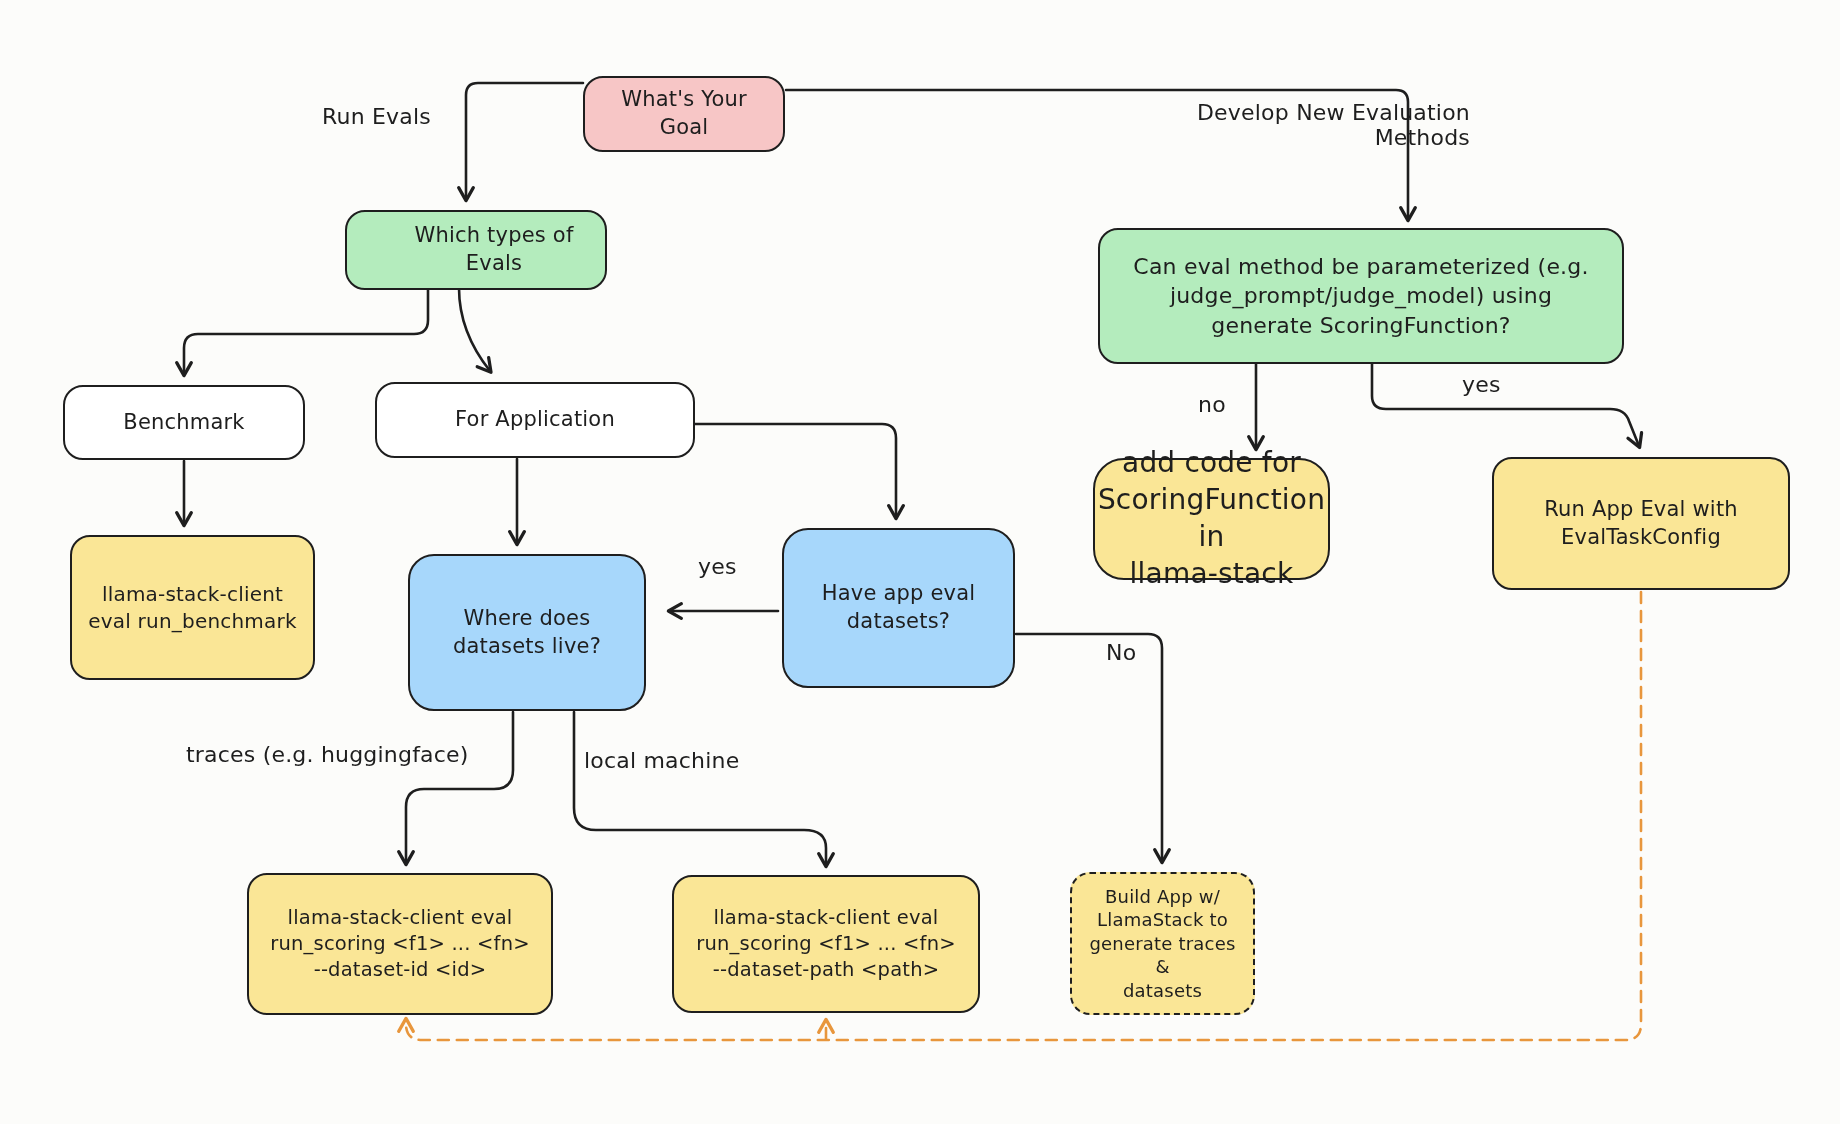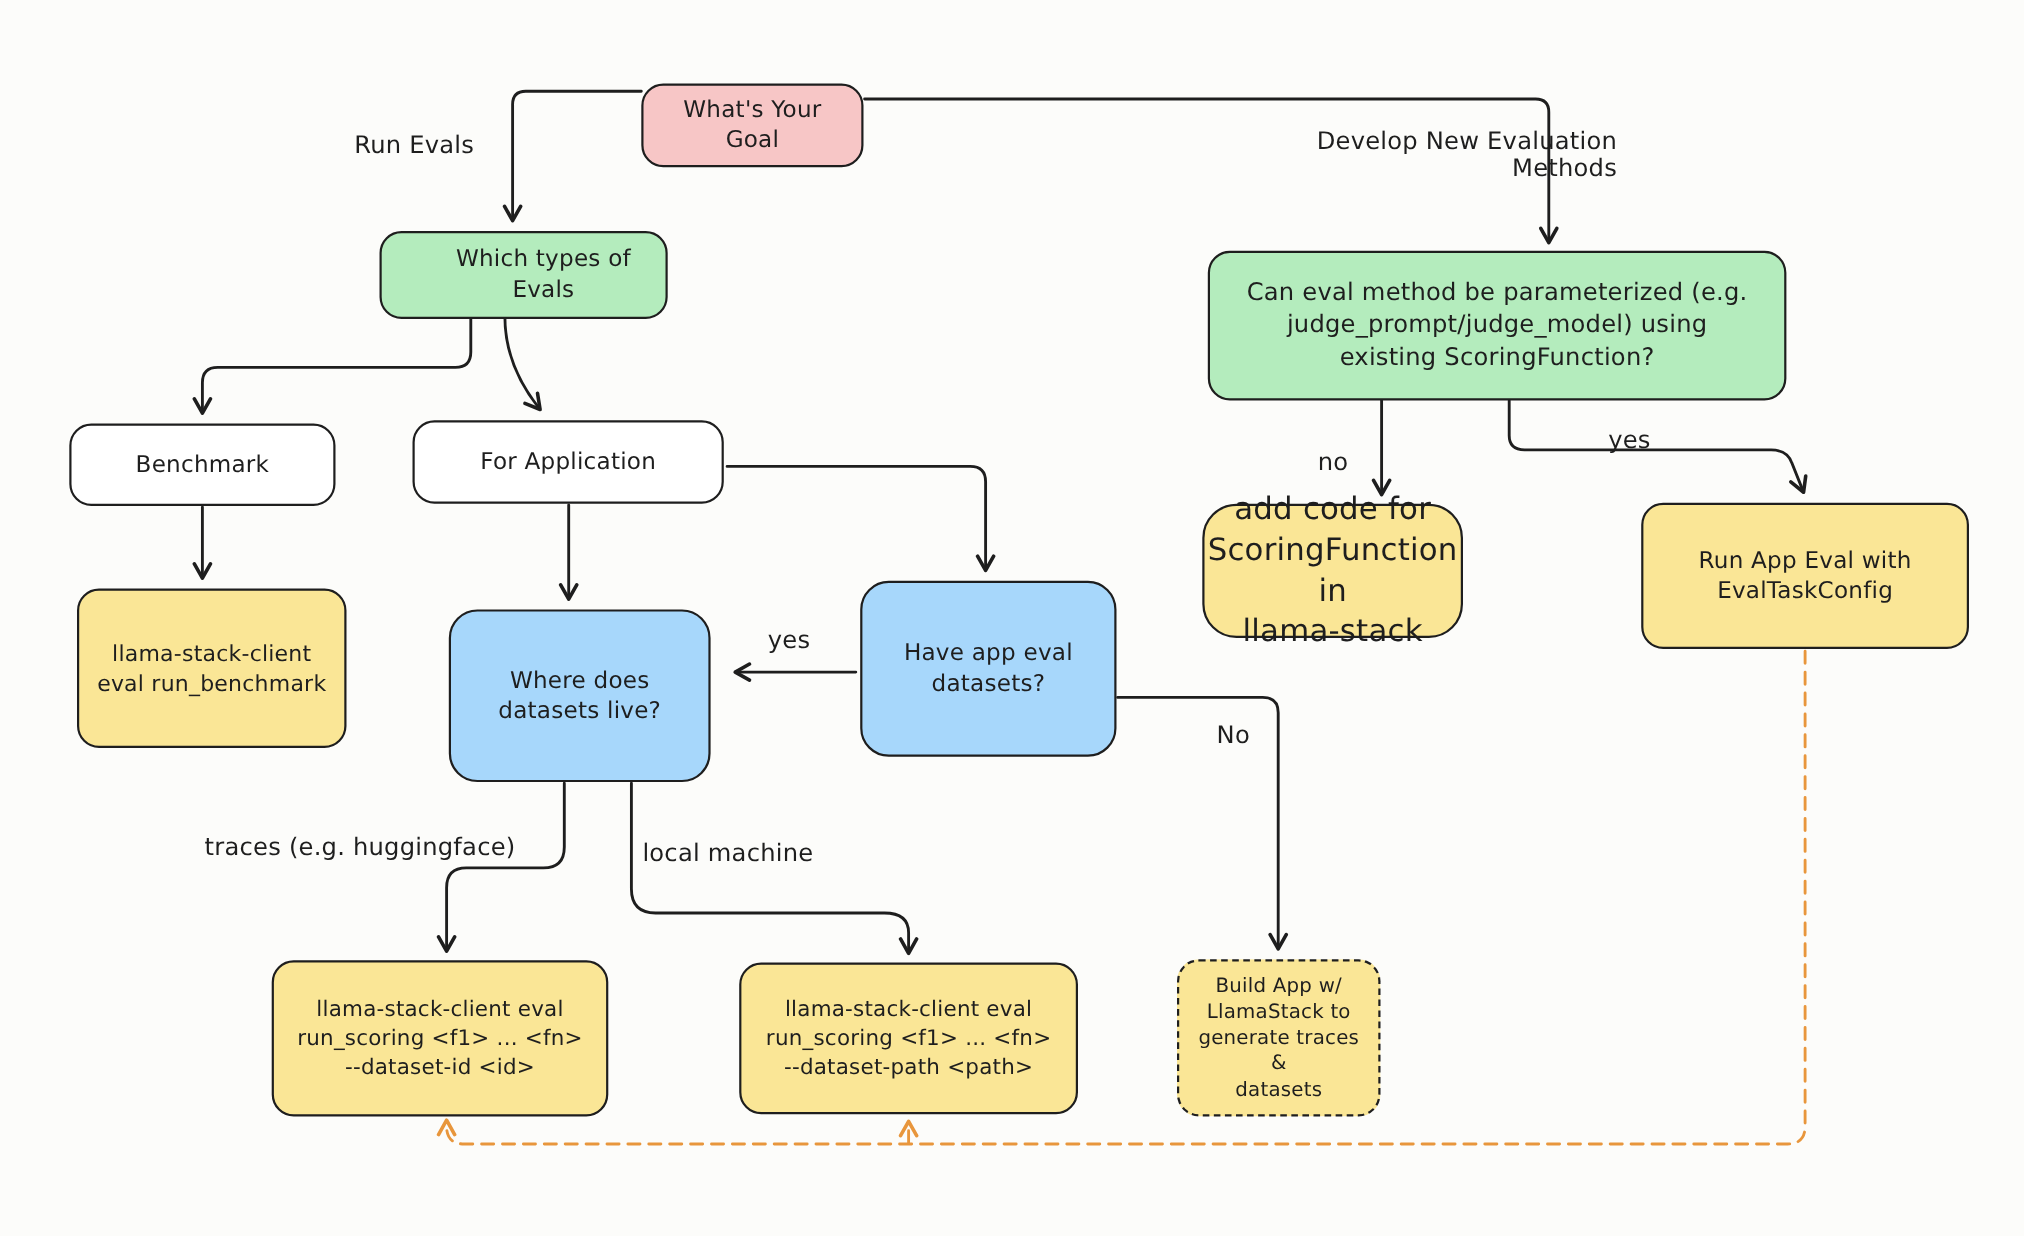--- a/index.html
+++ b/index.html
@@ -19,21 +19,21 @@
     text-align:center;border:2.6px solid var(--stroke);border-radius:20px;
     font-size:21px;line-height:1.32;white-space:pre-line;box-sizing:border-box;
     padding:4px 8px;letter-spacing:.2px;
   }
   .pink{background:var(--pink);}
   .green{background:var(--green);}
   .blue{background:var(--blue);border-radius:26px;}
   .yellow{background:var(--yellow);}
   .white{background:var(--white);}
   .dashed{border-style:dashed;}
-  .lbl{position:absolute;font-size:22px;white-space:pre-line;letter-spacing:.2px;margin-top:16px;}
+  .lbl{position:absolute;font-size:22px;white-space:pre-line;letter-spacing:.2px;}
   .lbl.center{text-align:right;}
 </style>
 </head>
 <body>
 
 <div class="canvas">
 
   <svg class="edges" width="1840" height="1124" viewBox="0 0 1840 1124">
     <defs>
       <marker id="arrB" viewBox="0 0 12 12" refX="9" refY="6" markerWidth="7.5" markerHeight="7.5" orient="auto">
@@ -63,25 +63,25 @@
   </svg>
 
   <div class="node pink" style="left:583px;top:52px;width:202px;height:76px;margin-top:24px;">What's Your
 Goal</div>
 
   <div class="node green" style="left:345px;top:210px;width:262px;height:80px;padding-left:44px;">Which types of
 Evals</div>
 
   <div class="node green" style="left:1098px;top:228px;width:526px;height:136px;font-size:22px;">Can eval method be parameterized (e.g.
 judge_prompt/judge_model) using
-existing ScoringFunction?</div>
+generate ScoringFunction?</div>
 
   <div class="node white" style="left:63px;top:385px;width:242px;height:75px;">Benchmark</div>
 
-  <div class="node white" style="left:375px;top:382px;width:283px;height:76px;">For Application</div>
+  <div class="node white" style="left:375px;top:382px;width:320px;height:76px;">For Application</div>
 
   <div class="node yellow" style="left:70px;top:535px;width:245px;height:145px;font-size:20px;">llama-stack-client
 eval run_benchmark</div>
 
   <div class="node blue" style="left:408px;top:554px;width:238px;height:157px;">Where does
 datasets live?</div>
 
   <div class="node blue" style="left:782px;top:528px;width:233px;height:160px;">Have app eval
 datasets?</div>
 

